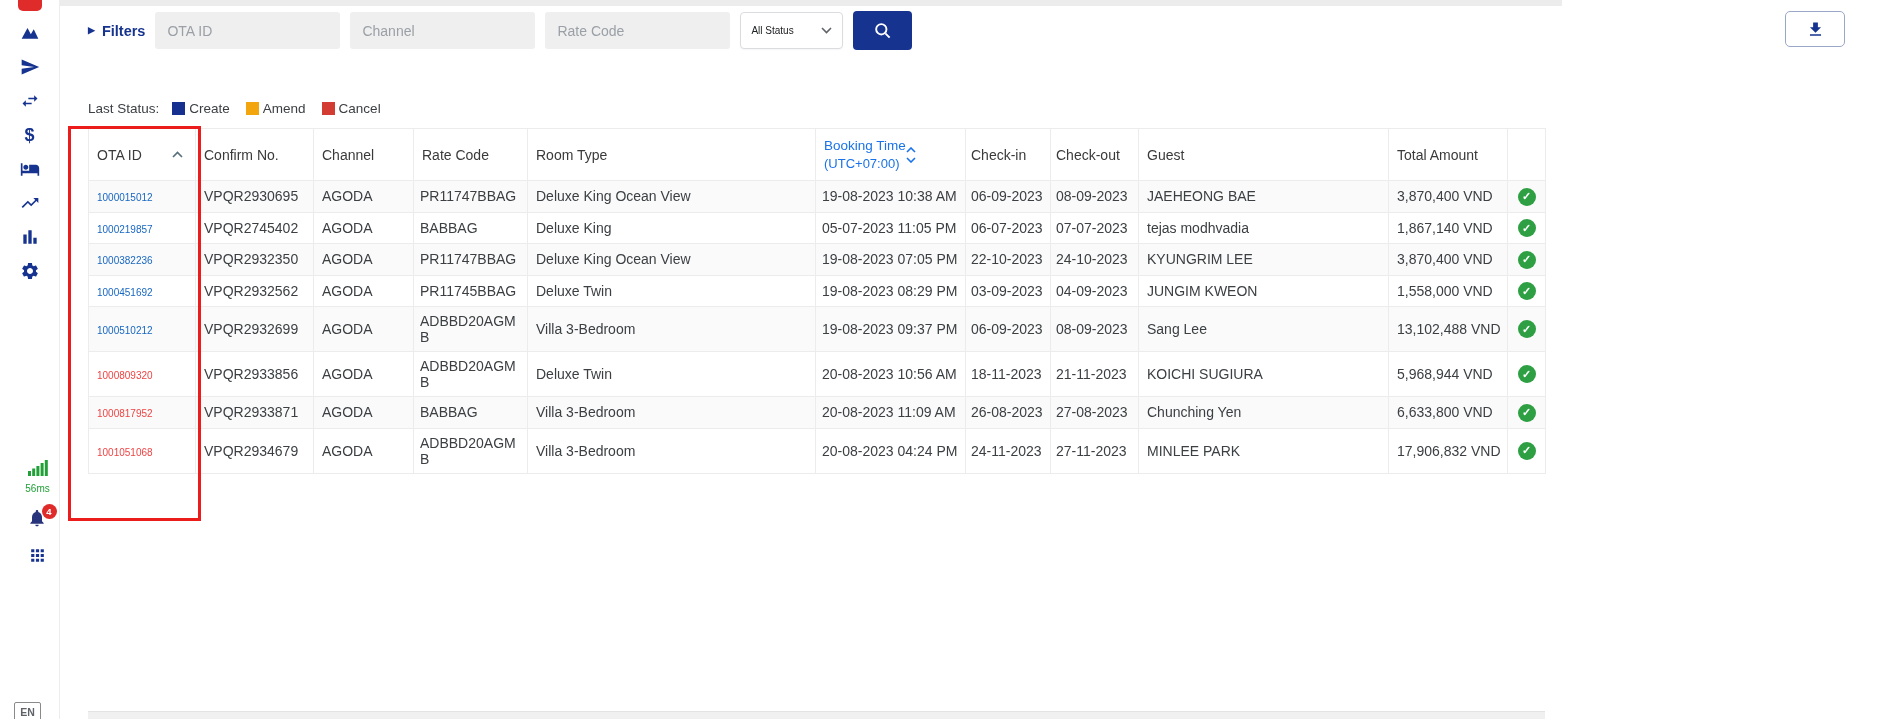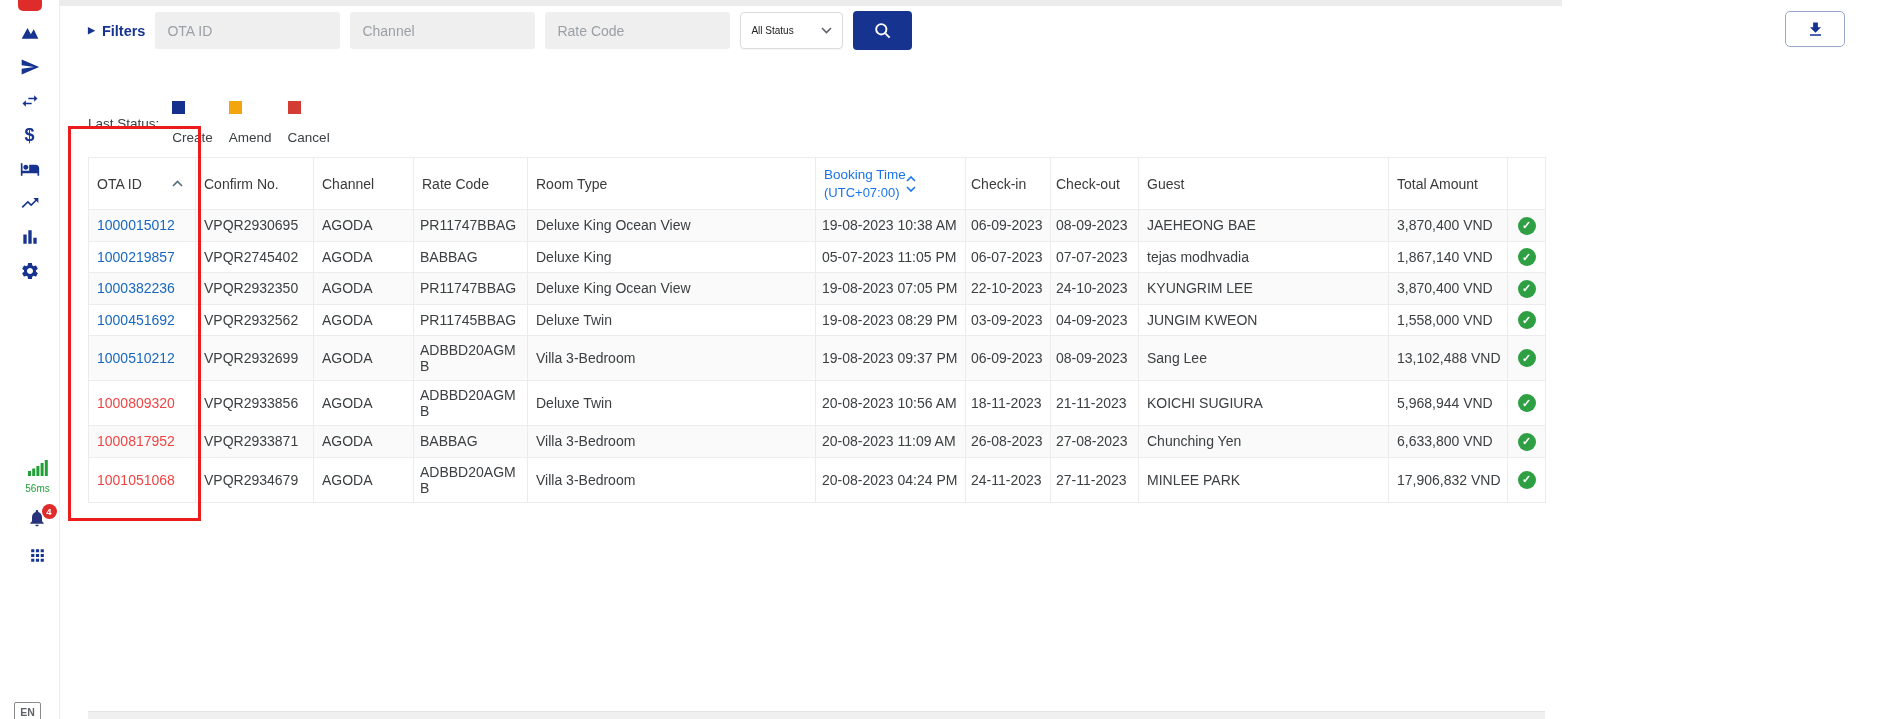--- a/index.html
+++ b/index.html
@@ -33,41 +33,41 @@
   .f-input { width:185px; height:37px; background:#efefef; border:none; border-radius:3px; padding:0 12px; font-size:14px; color:#333; margin-right:10px; outline:none; }
   .f-input::placeholder { color:#9aa0a6; }
   .status-select { width:103px; height:37px; background:#fff; border:1px solid #dadce0; border-radius:4px; display:flex; align-items:center; justify-content:space-between; padding:8px 10px; font-size:10px; color:#202124; margin-right:10px; cursor:pointer; box-shadow:0 1px 2px rgba(0,0,0,0.04); }
   .search-btn { width:59px; height:39px; background:#16338f; border:none; border-radius:4px; display:flex; align-items:center; justify-content:center; cursor:pointer; }
   .search-btn svg { width:19px; height:19px; }
   .download-btn { position:absolute; top:11px; right:47px; width:60px; height:36px; background:#fff; border:1px solid #9aa7c7; border-radius:5px; display:flex; align-items:center; justify-content:center; color:#16338f; cursor:pointer; }
   .download-btn svg { width:19px; height:19px; }
 
   .legend { display:flex; align-items:center; margin-top:51px; font-size:13.5px; color:#3c4043; }
   .legend-label { margin-right:13px; }
-  .legend-item { display:flex; gap:16px; margin-right:16px;flex-direction:column; }
+  .legend-item { display:flex; align-items:center; gap:4px; margin-right:16px; }
   .sq { width:13px; height:13px; display:inline-block; }
 
   
   table { border-collapse:collapse; table-layout:fixed; width:1457px; margin-top:12px; background:#fff; font-size:14px; color:#3c4043; }
   th, td { border:1px solid #ececec; }
   th { height:52px; font-weight:400; text-align:left; padding:0 8px; background:#fff; color:#3a3a3a; font-size:14px; }
   th.th-date { padding:0 5px; }
   .th-flex { display:flex; align-items:center; justify-content:space-between; padding-right:4px; }
   .booking-th { color:#1a73e8; }
   .bt-wrap { display:flex; align-items:center; gap:0; }
   .bt-lines { display:flex; flex-direction:column; line-height:18px; font-size:13.5px; }
   .bt-lines span:last-child { font-size:13px; }
   tbody td { padding:6px 8px; vertical-align:middle; }
   tbody tr:nth-child(odd) { background:#fafafa; }
   td.c-rate { padding:6px 6px; word-break:break-all; }
   td.c-time { padding:6px 6px; white-space:nowrap; }
   td.c-date { padding:6px 5px; white-space:nowrap; }
   td.c-amount { white-space:nowrap; }
   td.c-status { text-align:center; padding:6px 4px; }
-  .ota-link { text-decoration:none; font-size:14px; cursor:pointer;text-align:center; }
+  .ota-link { text-decoration:none; font-size:10px; cursor:pointer;text-align:center; }
   .link-blue { color:#1867c2; }
   .link-red { color:#ef4444; }
   .check { display:inline-flex; width:18px; height:18px; border-radius:50%; background:#2ea043; color:#fff; align-items:center; justify-content:center; font-size:11px; font-weight:700; line-height:1; }
 
   
   .annotation { position:absolute; left:68px; top:126px; width:133px; height:395px; border:3px solid #ec1c1c; z-index:5; pointer-events:none; }
   .bottom-strip { position:absolute; left:88px; top:711px; width:1457px; height:8px; background:#f0f0f0; border-top:1px solid #e3e3e3; }
 </style>
 </head>
 <body>

